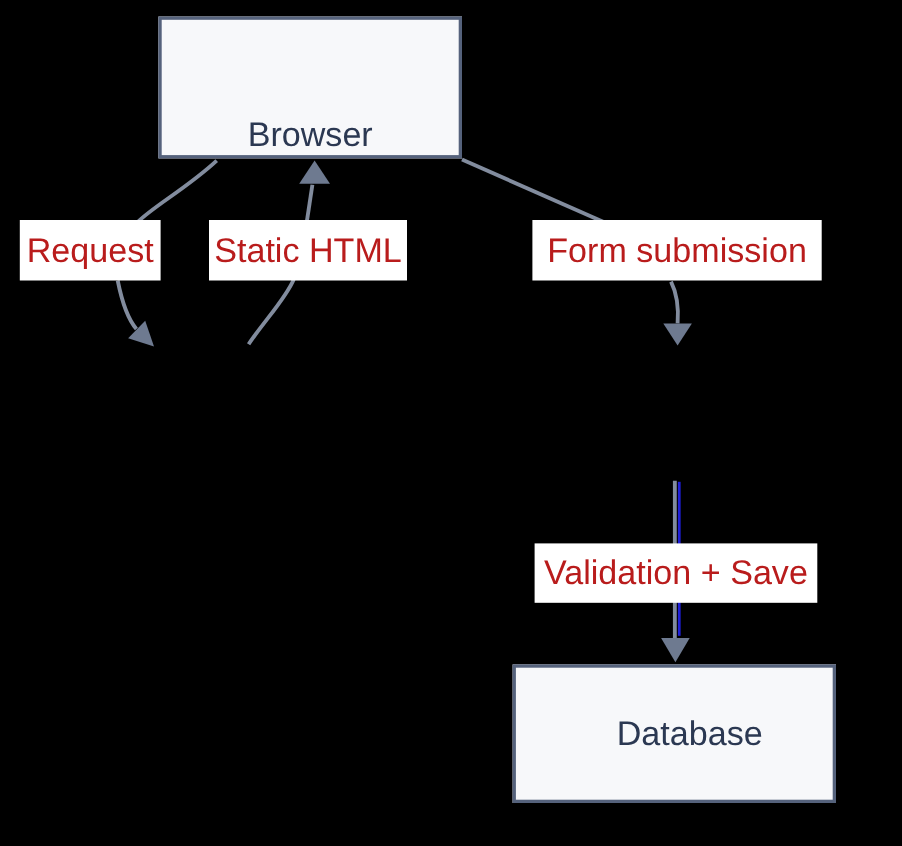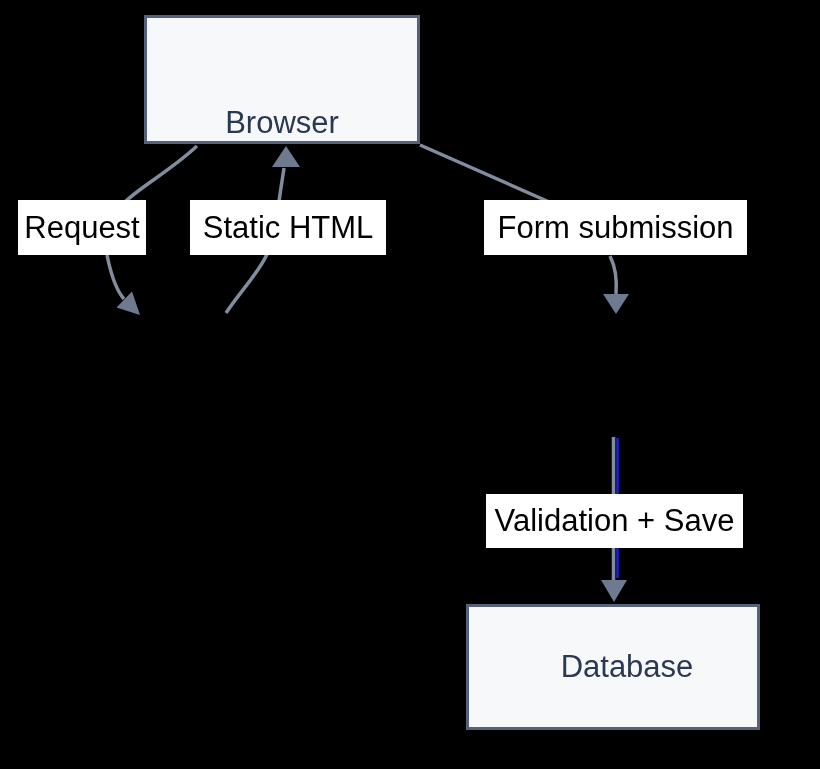--- a/index.html
+++ b/index.html
@@ -51,29 +51,29 @@
   }
   .edge-label {
     position: absolute;
     z-index: 3;
     box-sizing: border-box;
     background: #ffffff;
     display: flex;
     align-items: center;
     justify-content: center;
     font-size: 31px;
-    color: #000000;
+    color: #b91c1c;
     white-space: nowrap;
   }
   .node-browser   { left: 144px; top: 15px;  width: 276px; height: 129px; align-items: flex-end; }
   .node-cdn       { left: 71px;  top: 313px; width: 220px; height: 123px; }
   .node-directus  { left: 445px; top: 312px; width: 337px; height: 124px; }
   .node-database  { left: 466px; top: 604px; width: 294px; height: 126px; padding-left: 28px; }
   .label-request    { left: 18px;  top: 200px; width: 128px; height: 55px; }
-  .label-static     { left: 190px; top: 200px; width: 196px; height: 55px; }
+  .label-static     { left: 190px; top: 200px; width: 180px; height: 55px; }
   .label-form       { left: 484px; top: 200px; width: 263px; height: 55px; }
   .label-validation { left: 486px; top: 494px; width: 257px; height: 54px; }
 </style>
 </head>
 <body>
 
 <div class="canvas">
 
   <div class="node node-browser">
     <span>Browser</span>

